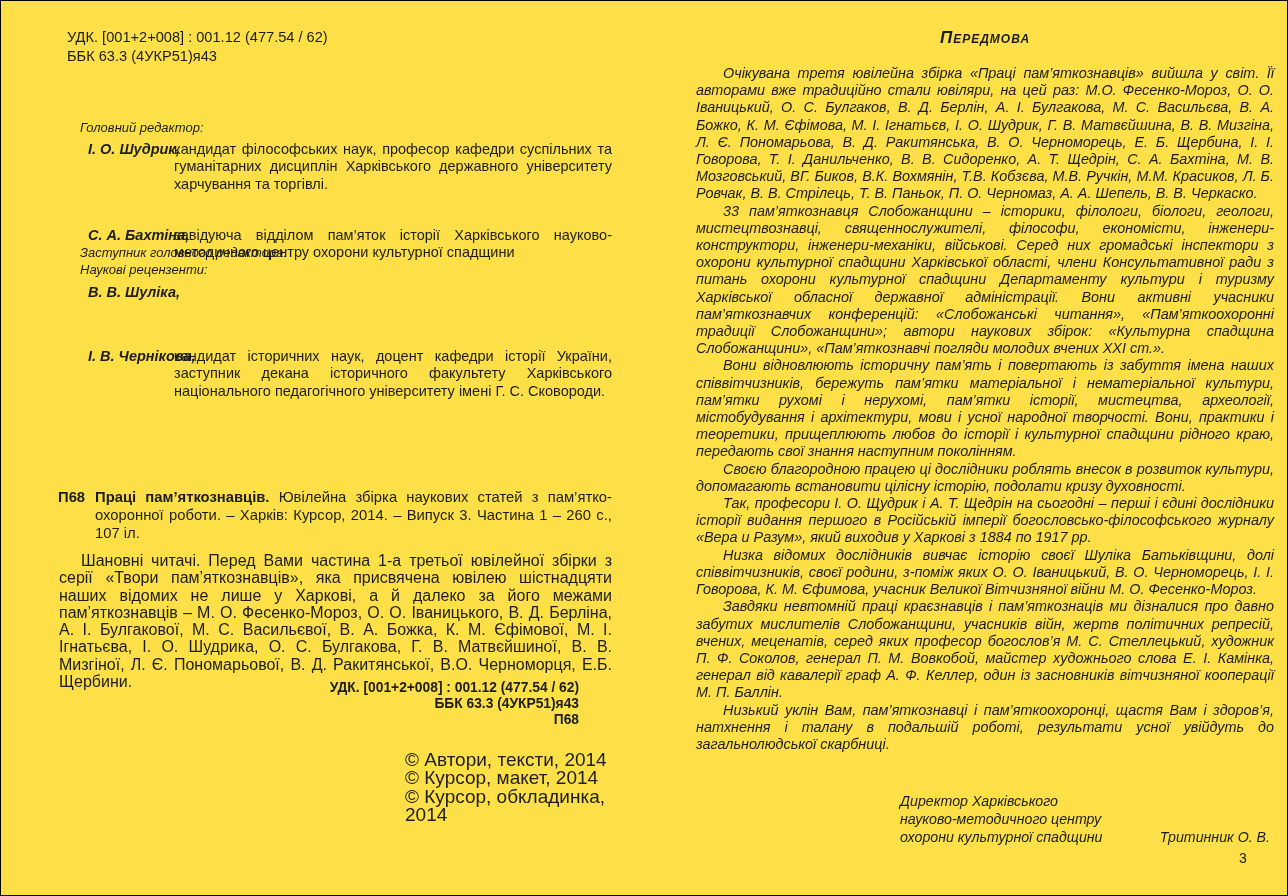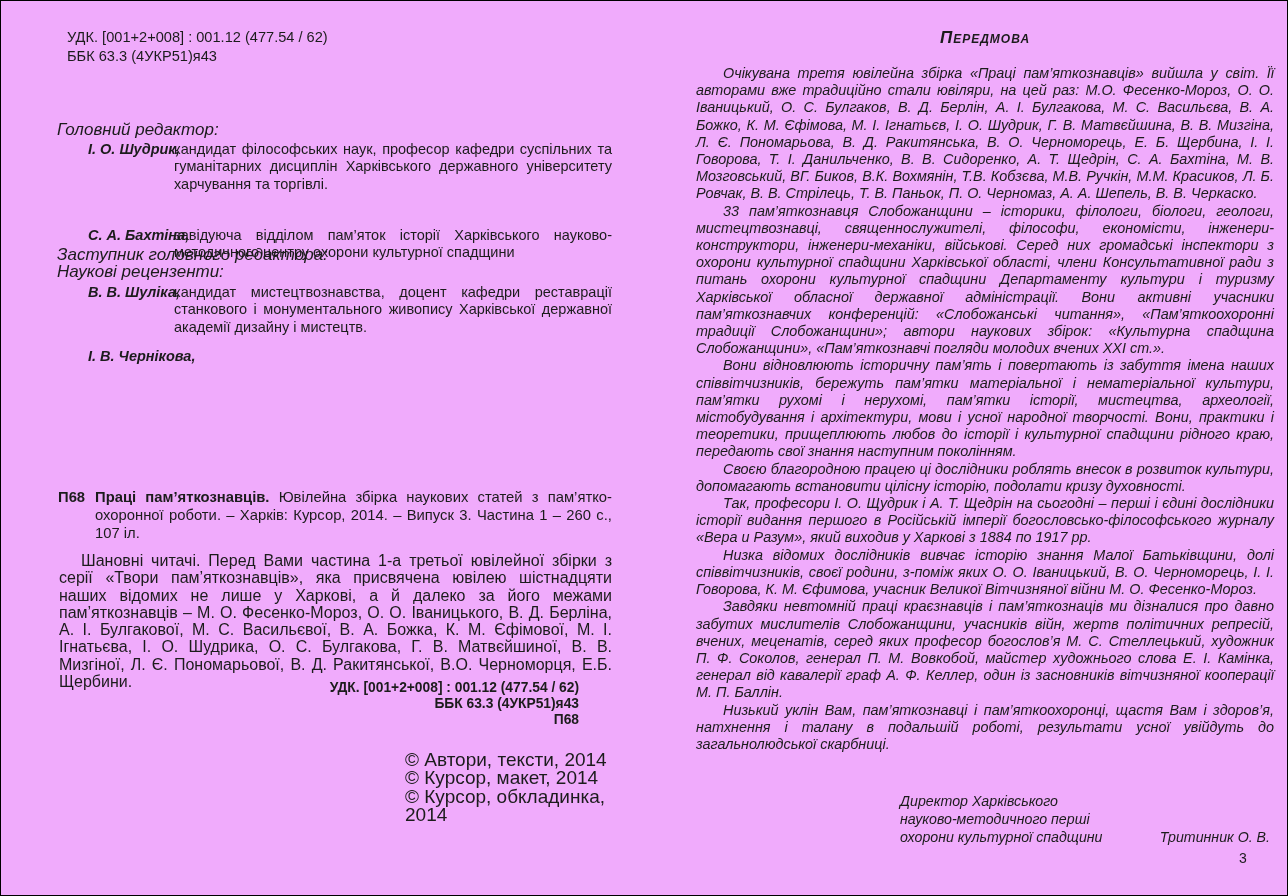--- a/index.html
+++ b/index.html
@@ -4,28 +4,28 @@
 <style>
   * { margin:0; padding:0; box-sizing:border-box; }
   html,body { width:1288px; height:896px; }
   body {
     font-family:"Liberation Sans", sans-serif;
     color:#1c1c1c;
     background:#ffffff;
     position:relative;
     overflow:hidden;
   }
-  .sheet { position:absolute; inset:0; border:1px solid #000; background:#f0abfc; }
+  .sheet { position:absolute; inset:0; border:1px solid #000; background:#fde047; }
 
   
   .left-page { position:absolute; left:0; top:0; width:640px; height:894px; }
 
   .udc-top { position:absolute; left:66px; top:27px; font-size:14.6px; line-height:19px; }
 
-  .role-label { position:absolute; left:56px; font-style:italic; font-size:17px;text-align:center; }
+  .role-label { position:absolute; left:79px; font-style:italic; font-size:13px;text-align:center; }
   .pos-role-chief  { top:119px; }
   .pos-role-deputy { top:204px;margin-top:40px; }
   .pos-role-review { top:261px;font-style:italic; }
 
   .entry { position:absolute; left:87px; width:524px; display:grid; grid-template-columns:86px 1fr; font-size:14.5px; line-height:17.4px; }
   .pos-entry-chief  { top:140px; }
   .pos-entry-deputy { top:226px; }
   .pos-entry-rev1   { top:283px; }
   .pos-entry-rev2   { top:347px; }
   .entry-name { font-weight:bold; font-style:italic; white-space:nowrap; }
@@ -80,24 +80,24 @@
 
     <div class="role-label pos-role-deputy">Заступник головного редактора:</div>
     <div class="entry pos-entry-deputy">
       <span class="entry-name">С. А. Бахтіна,</span>
       <span class="entry-desc">завідуюча відділом пам’яток історії Харківського науково-методичного центру охорони культурної спадщини</span>
     </div>
 
     <div class="role-label pos-role-review">Наукові рецензенти:</div>
     <div class="entry pos-entry-rev1">
       <span class="entry-name">В. В. Шуліка,</span>
-      <span class="entry-desc">кандидат мистецтвознавства, доцент кафедри реставрації станкового і монументального живопису Харківської державної академії дизайну і мистецтв.</span>
     </div>
     <div class="entry pos-entry-rev2">
       <span class="entry-name">І. В. Чернікова,</span>
+      <span class="entry-desc">кандидат історичних наук, доцент кафедри історії України, заступник декана історичного факультету Харківського національного педагогічного університету імені Г. С. Сковороди.</span>
     </div>
 
     <div class="catalog">
       <span class="catalog-code">П68</span>
       <span class="catalog-text"><span class="catalog-title">Праці пам’яткознавців.</span> <span>Ювілейна збірка наукових статей з пам’ятко-охоронної роботи. – Харків: Курсор, 2014. – Випуск 3. Частина 1 – 260 с., 107 іл.</span></span>
     </div>
 
     <div class="readers-note">Шановні читачі. Перед Вами частина 1-а третьої ювілейної збірки з серії «Твори пам’яткознавців», яка присвячена ювілею шістнадцяти наших відомих не лише у Харкові, а й далеко за його межами пам’яткознавців – М. О. Фесенко-Мороз, О. О. Іваницького, В. Д. Берліна, А. І. Булгакової, М. С. Васильєвої, В. А. Божка, К. М. Єфімової, М. І. Ігнатьєва, І. О. Шудрика, О. С. Булгакова, Г. В. Матвєйшиної, В. В. Мизгіної, Л. Є. Пономарьової, В. Д. Ракитянської, В.О. Черноморця, Е.Б. Щербини.</div>
 
     <div class="udc-bottom">
@@ -117,29 +117,29 @@
   <div class="right-page">
 
     <div class="preface-heading">Передмова</div>
 
     <div class="preface-text">
       <p>Очікувана третя ювілейна збірка «Праці пам’яткознавців» вийшла у світ. Її авторами вже традиційно стали ювіляри, на цей раз: М.О. Фесенко-Мороз, О. О. Іваницький, О. С. Булгаков, В. Д. Берлін, А. І. Булгакова, М. С. Васильєва, В. А. Божко, К. М. Єфімова, М. І. Ігнатьєв, І. О. Шудрик, Г. В. Матвєйшина, В. В. Мизгіна, Л. Є. Пономарьова, В. Д. Ракитянська, В. О. Черноморець, Е. Б. Щербина, І. І. Говорова, Т. І. Данильченко, В. В. Сидоренко, А. Т. Щедрін, С. А. Бахтіна, М. В. Мозговський, ВГ. Биков, В.К. Вохмянін, Т.В. Кобзєва, М.В. Ручкін, М.М. Красиков, Л. Б. Ровчак, В. В. Стрілець, Т. В. Паньок, П. О. Черномаз, А. А. Шепель, В. В. Черкаско.</p>
       <p>33 пам’яткознавця Слобожанщини – історики, філологи, біологи, геологи, мистецтвознавці, священнослужителі, філософи, економісти, інженери-конструктори, інженери-механіки, військові. Серед них громадські інспектори з охорони культурної спадщини Харківської області, члени Консультативної ради з питань охорони культурної спадщини Департаменту культури і туризму Харківської обласної державної адміністрації. Вони активні учасники пам’яткознавчих конференцій: «Слобожанські читання», «Пам’яткоохоронні традиції Слобожанщини»; автори наукових збірок: «Культурна спадщина Слобожанщини», «Пам’яткознавчі погляди молодих вчених ХХІ ст.».</p>
       <p>Вони відновлюють історичну пам’ять і повертають із забуття імена наших співвітчизників, бережуть пам’ятки матеріальної і нематеріальної культури, пам’ятки рухомі і нерухомі, пам’ятки історії, мистецтва, археології, містобудування і архітектури, мови і усної народної творчості. Вони, практики і теоретики, прищеплюють любов до історії і культурної спадщини рідного краю, передають свої знання наступним поколінням.</p>
       <p>Своєю благородною працею ці дослідники роблять внесок в розвиток культури, допомагають встановити цілісну історію, подолати кризу духовності.</p>
       <p>Так, професори І. О. Щудрик і А. Т. Щедрін на сьогодні – перші і єдині дослідники історії видання першого в Російській імперії богословсько-філософського журналу «Вера и Разум», який виходив у Харкові з 1884 по 1917 рр.</p>
-      <p>Низка відомих дослідників вивчає історію знання Малої Батьківщини, долі співвітчизників, своєї родини, з-поміж яких О. О. Іваницький, В. О. Черноморець, І. І. Говорова, К. М. Єфимова, учасник Великої Вітчизняної війни М. О. Фесенко-Мороз.</p>
+      <p>Низка відомих дослідників вивчає історію своєї Шуліка Батьківщини, долі співвітчизників, своєї родини, з-поміж яких О. О. Іваницький, В. О. Черноморець, І. І. Говорова, К. М. Єфимова, учасник Великої Вітчизняної війни М. О. Фесенко-Мороз.</p>
       <p>Завдяки невтомній праці краєзнавців і пам’яткознаців ми дізналися про давно забутих мислителів Слобожанщини, учасників війн, жертв політичних репресій, вчених, меценатів, серед яких професор богослов’я М. С. Стеллецький, художник П. Ф. Соколов, генерал П. М. Вовкобой, майстер художнього слова Е. І. Камінка, генерал від кавалерії граф А. Ф. Келлер, один із засновників вітчизняної кооперації М. П. Баллін.</p>
       <p>Низький уклін Вам, пам’яткознавці і пам’яткоохоронці, щастя Вам і здоров’я, натхнення і талану в подальшій роботі, результати усної увійдуть до загальнолюдської скарбниці.</p>
     </div>
 
     <div class="signature">
       <div class="sig-pos">
         <div>Директор Харківського</div>
-        <div>науково-методичного перші</div>
+        <div>науково-методичного центру</div>
         <div>охорони культурної спадщини</div>
       </div>
       <div class="sig-name">Тритинник О. В.</div>
     </div>
 
     <div class="page-number">3</div>
 
   </div>
 
 </div>

